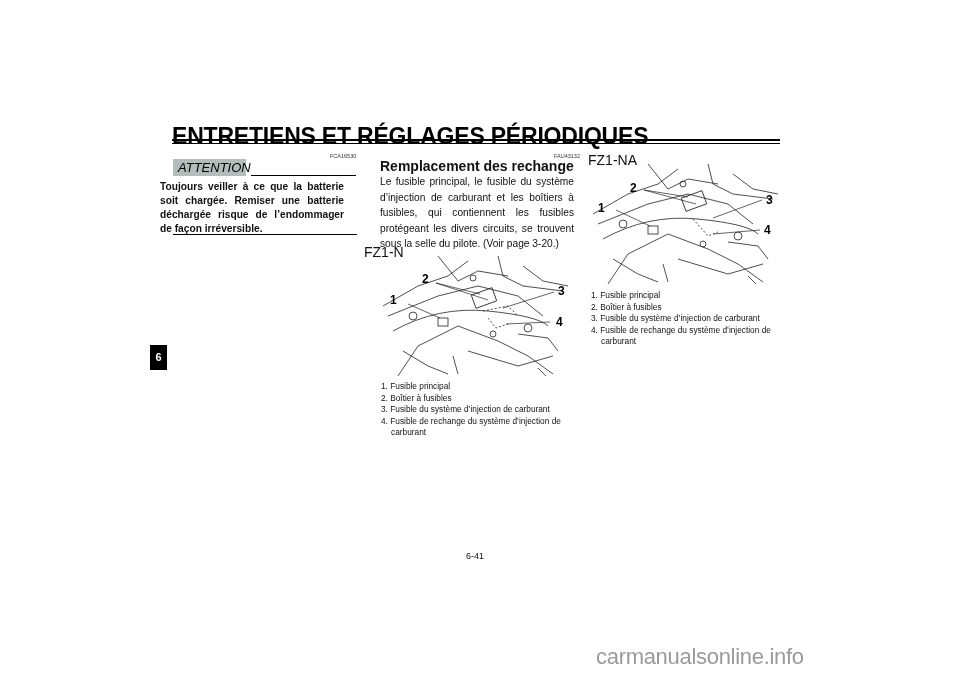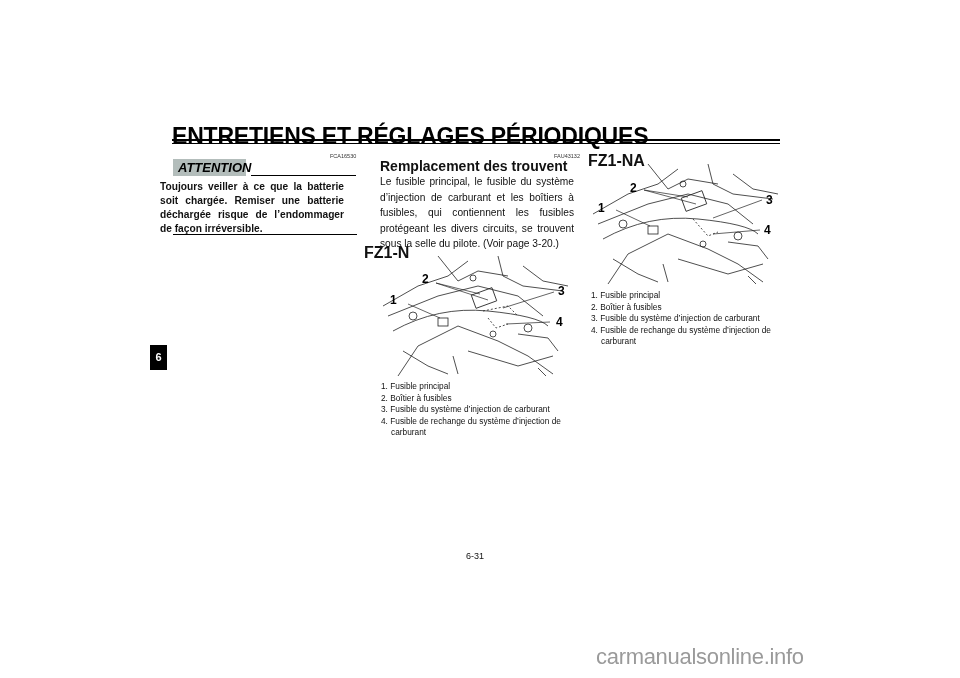--- a/index.html
+++ b/index.html
@@ -2,28 +2,28 @@
 <html><head>
 <meta charset="utf-8">
 <style>
   html,body{margin:0;padding:0;background:#fff;}
   body{width:960px;height:678px;position:relative;overflow:hidden;font-family:"Liberation Sans",sans-serif;color:#111;}
   .header-title{position:absolute;left:172px;top:123px;font-size:23px;font-weight:bold;letter-spacing:-0.2px;color:#000;white-space:nowrap;}
   .rule-thick{position:absolute;left:172px;top:139px;width:608px;height:2px;background:#000;}
   .rule-thin{position:absolute;left:172px;top:143px;width:608px;height:1px;background:#000;}
   .ref{position:absolute;font-size:5.5px;color:#333;}
   .attn-box{position:absolute;left:173px;top:159px;width:73px;height:17px;background:#b3bdbb;}
-  .attn-label{position:absolute;left:178px;top:160px;font-size:13px;font-weight:bold;font-style:italic;color:#000;}
+  .attn-label{position:absolute;left:178px;top:160px;font-size:13px;font-weight:normal;font-style:italic;color:#000;}
   .attn-line{position:absolute;left:251px;top:175px;width:105px;height:1px;background:#000;}
   .attn-text{position:absolute;left:160px;top:180px;width:184px;font-size:10.2px;font-weight:bold;line-height:14px;text-align:justify;}
   .attn-bottom{position:absolute;left:173px;top:234px;width:184px;height:1px;background:#000;}
   .tab{position:absolute;left:150px;top:345px;width:17px;height:25px;background:#000;color:#fff;font-size:11px;font-weight:bold;text-align:center;line-height:25px;}
   .sec-title{position:absolute;left:380px;top:158px;font-size:14px;font-weight:bold;white-space:nowrap;}
   .sec-body{position:absolute;left:380px;top:174px;width:194px;font-size:10.2px;line-height:15.5px;text-align:justify;}
-  .model{position:absolute;font-size:16px;font-weight:bold;}
+  .model{position:absolute;font-size:14px;font-weight:normal;}
   .diagram{position:absolute;}
   .legend{position:absolute;font-size:8.3px;line-height:11.5px;margin:1px;padding:0;list-style:none;}
   .legend li{padding-left:10px;text-indent:-10px;}
   .page-num{position:absolute;left:466px;top:551px;font-size:9px;}
   .watermark{position:absolute;left:596px;top:644px;font-size:22px;color:#9a9a9a;white-space:nowrap;letter-spacing:-0.3px;}
 </style>
 </head>
 <body>
 
 <div class="header-title">ENTRETIENS ET RÉGLAGES PÉRIODIQUES</div>
@@ -33,21 +33,21 @@
 <div class="tab">6</div>
 
 <div class="ref" style="left:330px;top:153px;">FCA16530</div>
 <div class="attn-box"></div>
 <div class="attn-label">ATTENTION</div>
 <div class="attn-line"></div>
 <div class="attn-text">Toujours veiller à ce que la batterie soit chargée. Remiser une batterie déchargée risque de l’endommager de façon irréversible.</div>
 <div class="attn-bottom"></div>
 
 <div class="ref" style="left:554px;top:153px;">FAU43132</div>
-<div class="sec-title">Remplacement des trouvent</div>
+<div class="sec-title">Remplacement des rechange</div>
 <div class="sec-body">Le fusible principal, le fusible du système d’injection de carburant et les boîtiers à fusibles, qui contiennent les fusibles protégeant les divers circuits, se trouvent sous la selle du pilote. (Voir page 3-20.)</div>
 
 <div class="model" style="left:364px;top:244px;">FZ1-N</div>
 <svg class="diagram" style="left:378px;top:256px;" width="200" height="124" viewBox="0 0 200 124">
   <g fill="none" stroke="#222" stroke-width="0.8">
     <path d="M5 50 L40 30 L70 20 L90 5"></path>
     <path d="M10 60 L60 40 L100 30 L140 40 L165 60"></path>
     <path d="M15 75 Q60 50 110 55 T170 70"></path>
     <path d="M20 120 L40 90 L80 70 L120 85 L150 100 L175 118"></path>
     <path d="M60 0 L80 25 L100 15 L130 20"></path>
@@ -125,14 +125,14 @@
     <text x="176" y="70">4</text>
   </g>
 </svg>
 <ul class="legend" style="left:590px;top:289px;width:198px;">
   <li>1. Fusible principal</li>
   <li>2. Boîtier à fusibles</li>
   <li>3. Fusible du système d’injection de carburant</li>
   <li>4. Fusible de rechange du système d’injection de carburant</li>
 </ul>
 
-<div class="page-num">6-31</div>
+<div class="page-num">6-41</div>
 <div class="watermark">carmanualsonline.info</div>
 
 </body></html>

